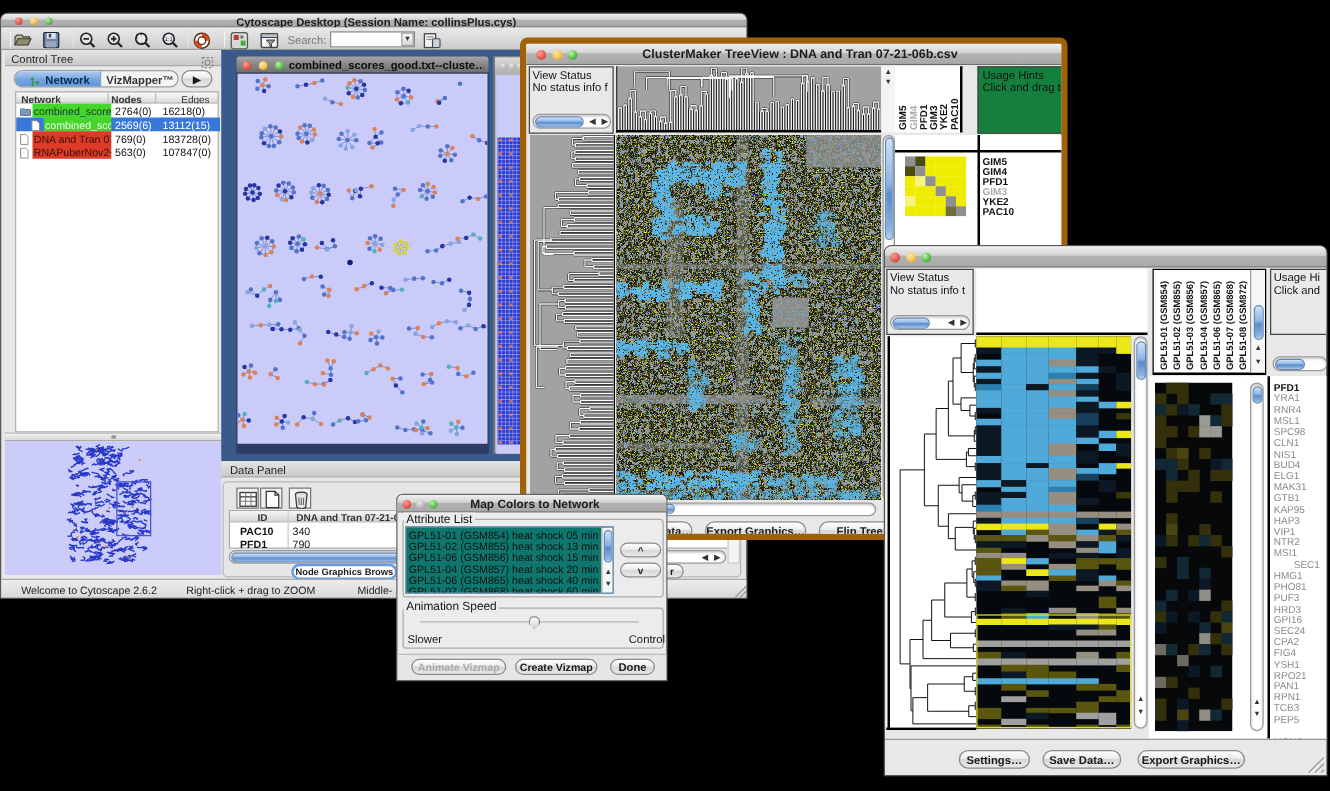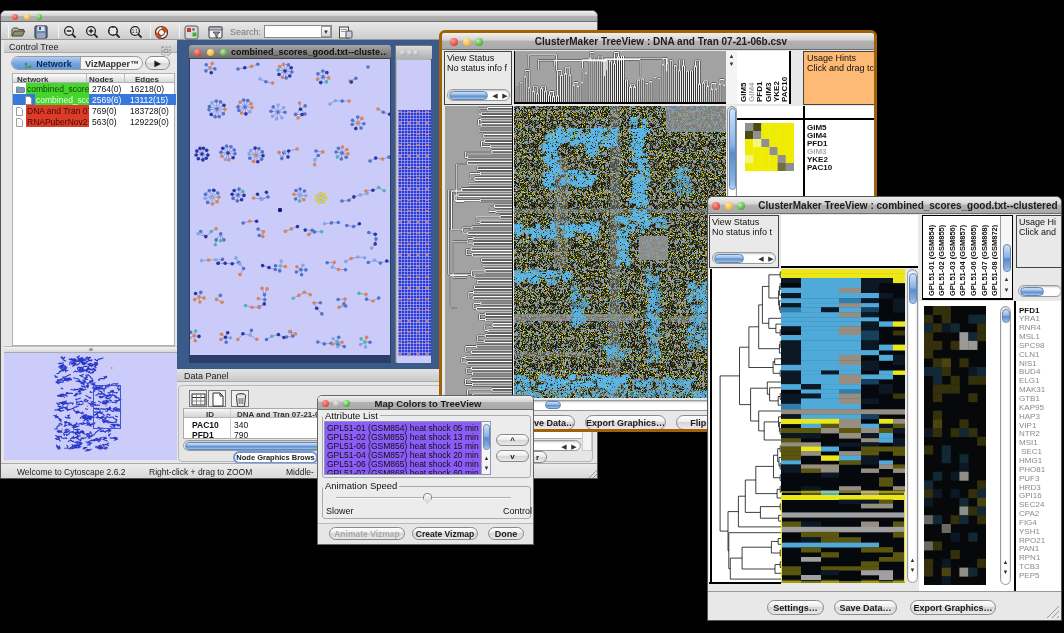--- a/index.html
+++ b/index.html
@@ -14,20 +14,21 @@
 .aqx{position:absolute;background:#fff;border:1px solid #9a9a9a;border-radius:7px;box-shadow:inset 0 1px 2px rgba(0,0,0,.25)}
 .aqt{position:absolute;border-radius:5px;background:linear-gradient(#cfe2f7,#8cb4e4 45%,#5d8cc9 55%,#8ab2e2 90%,#b8d2ee);border:1px solid #6288b8}
 .mbtn{position:absolute;background:linear-gradient(#ffffff,#ececec 45%,#d6d6d6 50%,#e9e9e9);border:1px solid #8a8a8a;border-radius:9px;font-weight:bold;color:#1a1a1a;text-align:center;white-space:nowrap;overflow:hidden}
 .sarw{position:absolute;color:#333;font-size:7px;line-height:7px;text-align:center}
 </style></head><body>
 <div class="abs" style="left:0;top:10px;width:598px;height:469px;background:#e6e6e6;border:1px solid #555;border-radius:6px 6px 0 0;overflow:hidden">
     <div class="abs win-title" style="left:0;top:0;width:598px;height:11px"></div>
     <div class="tl r" style="left:10.5px;top:2.5px;width:6px;height:6px"></div>
     <div class="tl y" style="left:22.5px;top:2.5px;width:6px;height:6px"></div>
     <div class="tl g" style="left:34.5px;top:2.5px;width:6px;height:6px"></div>
+    <div class="abs itxt" style="left:100px;top:1.5px;width:400px;font-size:9px">Cytoscape Desktop (Session Name: collinsPlus.cys)</div>
     <div class="abs" style="left:0;top:11px;width:598px;height:18px;background:linear-gradient(#e9e9e9,#cdcdcd);border-bottom:1px solid #9a9a9a"></div>
     <div class="abs" style="left:10px;top:13.5px;width:15px;height:14px"><svg width="15" height="14" viewBox="0 0 15 14">
         <path d="M1 11 V4.5 L2.6 3 h4 l1 1.5 h5 V6" fill="#b9b9a0" stroke="#3a3a2a" stroke-width="0.9"></path>
         <path d="M1 11 L3.4 6 h10.4 L11.4 11 Z" fill="#8e8e6d" stroke="#3a3a2a" stroke-width="0.9"></path>
       </svg></div>
     <div class="abs" style="left:33px;top:13.5px;width:14px;height:14px"><svg width="14" height="14" viewBox="0 0 14 14">
         <rect x="1" y="1" width="12" height="12" rx="1" fill="#7286aa" stroke="#1d2636" stroke-width="1"></rect>
         <rect x="3.4" y="1.4" width="7.2" height="4.6" fill="#dfe4ec"></rect>
         <rect x="3" y="8" width="8" height="5" fill="#9aa7bd"></rect>
         <rect x="5" y="2" width="2" height="3" fill="#44506a"></rect>
@@ -98,21 +99,21 @@
             <circle cx="6" cy="5" r="1.3" fill="#3a9a3a"></circle>
             <path d="M2 2 L2 8 M2 5 L6 5" stroke="#3a9a3a" stroke-width="0.8" fill="none"></path>
           </svg></div>
         <div class="abs itxt" style="left:20px;top:1.5px;width:44px;font-size:9px;color:#0d2a50">Network</div>
         <div class="abs itxt" style="left:69px;top:1.5px;width:62px;font-size:9px;color:#333">VizMapper™</div>
       </div>
       <div class="mbtn" style="left:141px;top:16px;width:25px;height:14px;font-size:8px;line-height:13px">▶</div>
       <div class="abs" style="left:8px;top:33px;width:163px;height:10px;background:linear-gradient(#fcfcfc,#d8d8d8);border:1px solid #b0b0b0">
         <div class="abs" style="left:4px;top:0.5px;font-size:8px;font-weight:bold;color:#333">Network</div>
         <div class="abs" style="left:76px;top:0.5px;font-size:8px;font-weight:bold;color:#333">Nodes</div>
-        <div class="abs" style="left:122px;top:0.5px;font-size:8px;font-weight:bold;color:#333">Edges</div>
+        <div class="abs" style="left:132px;top:0.5px;font-size:8px;font-weight:normal;color:#333">Edges</div>
         <div class="abs" style="left:73px;top:0;width:1px;height:10px;background:#bbb"></div>
         <div class="abs" style="left:111px;top:0;width:1px;height:10px;background:#bbb"></div>
       </div>
       <div class="abs" style="left:8px;top:43px;width:163px;height:263px;background:#fff;border:1px solid #b0b0b0;border-top:none;font-size:8.5px">
         <div class="abs" style="left:3px;top:2px;width:9px;height:7px"><svg width="9" height="7">
             <rect x="0" y="1.5" width="8.5" height="5" rx="0.8" fill="#7d96b2" stroke="#4a6880" stroke-width="0.7"></rect>
             <rect x="0" y="0.5" width="4" height="2" rx="0.8" fill="#7d96b2"></rect>
           </svg></div>
         <div class="abs" style="left:13px;top:0px;width:63px;height:11px;background:#44d62c"></div>
         <div class="abs" style="left:14px;top:1px;width:62px;overflow:hidden;white-space:nowrap;color:#1d3a10;font-size:8.5px">combined_scores_</div>
@@ -132,21 +133,21 @@
         <div class="abs" style="left:13px;top:22px;width:63px;height:11px;background:#de3a28"></div>
         <div class="abs" style="left:14px;top:23px;width:62px;overflow:hidden;white-space:nowrap;color:#3a0f08;font-size:8.5px">DNA and Tran 07</div>
         <div class="abs" style="left:79px;top:23px;color:#111">769(0)</div>
         <div class="abs" style="left:117px;top:23px;color:#111">183728(0)</div>
         <div class="abs" style="left:3px;top:34.5px;width:7px;height:8.5px"><svg width="7" height="9">
             <path d="M0.5 0.5 h4 l2 2 v6 h-6 Z" fill="#fdfdfd" stroke="#888" stroke-width="0.8"></path>
           </svg></div>
         <div class="abs" style="left:13px;top:33px;width:63px;height:11px;background:#de3a28"></div>
         <div class="abs" style="left:14px;top:34px;width:62px;overflow:hidden;white-space:nowrap;color:#3a0f08;font-size:8.5px">RNAPuberNov2+!</div>
         <div class="abs" style="left:79px;top:34px;color:#111">563(0)</div>
-        <div class="abs" style="left:117px;top:34px;color:#111">129229(0)</div>
+        <div class="abs" style="left:117px;top:34px;color:#111">107847(0)</div>
       </div>
       <div class="abs" style="left:0;top:306px;width:173px;height:7px;background:linear-gradient(#f2f2f2,#d8d8d8);border-top:1px solid #bbb;border-bottom:1px solid #aaa"></div>
       <div class="abs" style="left:85px;top:308px;width:4px;height:3px;background:#999;border-radius:2px"></div>
     </div>
     <div class="abs" style="left:3px;top:342px;width:173px;height:107px;background:#ccccfa;overflow:hidden">
       <svg class="abs" style="left:0;top:0" width="173" height="107" viewBox="0 0 173 107">
         <path d="M72.1 10.6L69.9 11.2L68.8 11.1L69.5 10.5M89.6 15.5L88.8 16.2L88.5 17.0L86.1 16.1L83.3 16.1L86.3 16.4M83.6 10.8L86.4 12.2L84.3 11.3L86.3 12.6L88.3 14.1L87.5 13.5M56.6 15.6L59.3 14.1L58.4 14.0L55.1 13.8M88.5 6.7L85.1 7.6L82.9 8.8L81.8 10.2L79.2 11.7L79.2 11.9M74.9 8.0L74.2 8.5L71.3 8.7L69.0 9.1M90.5 5.8L91.7 7.0L93.5 7.9L94.0 6.2L96.6 5.9L99.4 4.7M73.7 16.0L73.8 16.3L75.2 17.6L72.4 18.9L71.5 17.9L69.4 19.4M82.6 10.7L81.4 10.5L79.4 10.3L78.2 8.8L79.1 7.4L81.1 5.8M83.9 17.1L82.8 18.1L83.3 16.6L84.3 15.2L86.1 15.2M90.4 13.4L91.5 12.3L93.9 11.4L90.8 13.1M61.4 19.2L62.1 17.5L59.1 16.5L58.3 16.9M90.8 10.3L90.6 9.5L93.9 10.4L92.4 9.1M70.5 7.1L72.4 6.7L75.1 5.6L76.6 6.5L79.3 6.5L76.5 4.9M74.6 7.6L76.8 6.4L78.8 7.7L76.8 7.6L77.4 7.7L74.5 7.9M76.9 8.9L80.0 7.3L83.5 8.6L83.8 8.7M74.9 18.6L77.5 18.9L80.7 17.4L78.8 16.1M58.7 12.4L58.6 12.9L55.5 13.2L54.6 14.5M63.6 17.3L64.1 17.3L62.3 17.8L59.4 16.2L58.7 16.5L55.8 14.9M82.8 6.3L81.8 6.2L82.1 4.5L84.0 3.9M84.0 5.1L84.6 6.8L88.0 8.0L85.2 7.4L83.4 8.4M62.1 8.3L59.0 6.8L60.0 5.4L57.2 3.7M78.2 8.0L75.3 6.3L77.1 6.9L73.7 6.1L74.5 7.7L74.6 7.4M88.3 12.1L89.0 11.2L85.9 10.4L84.5 11.4L87.8 12.4M88.4 19.0L91.6 17.5L90.4 16.7L91.1 16.6L90.0 17.8M69.8 8.1L68.4 8.0L71.3 7.9L70.5 7.3L67.5 5.8M66.7 5.4L68.2 6.0L65.7 6.4L64.6 6.2M77.4 16.4L79.1 15.4L79.4 14.8L76.0 15.0L75.8 16.3L74.6 17.5M74.0 6.5L70.5 7.9L68.5 7.0L71.9 6.3L69.0 5.7L70.4 5.8M84.2 11.1L83.4 11.4L86.0 11.4L85.0 13.0L82.9 14.4M76.0 17.0L76.5 15.3L77.8 13.6L77.6 14.9M80.1 18.6L78.5 17.4L78.1 18.0L76.2 17.4M82.7 10.2L79.5 9.4L78.4 9.7L78.7 11.3L80.5 11.1L79.4 12.0M60.0 11.3L57.9 12.0L57.4 13.2L60.8 14.7L62.4 14.7L59.3 15.8M69.7 12.0L71.3 10.9L68.5 9.7L69.1 11.1L67.5 10.2L67.2 10.3M83.2 5.2L83.4 5.8L86.8 4.6L83.7 5.9L84.2 4.8L86.5 4.1M59.8 9.5L56.8 10.6L55.1 10.5L56.4 9.8M86.0 18.2L83.9 18.8L84.1 19.1L86.5 20.1L89.5 18.9L88.6 20.5M69.7 9.3L71.4 10.5L72.6 10.9L72.7 10.9L71.0 10.4M83.6 17.7L80.2 16.7L77.1 16.8L75.8 18.0L73.7 16.3L73.5 15.0M66.5 8.4L67.7 8.1L66.1 9.6L65.0 9.8M60.9 15.2L62.6 14.2L59.5 12.5L61.8 13.2M68.2 13.4L71.1 11.9L70.4 11.7L68.2 10.8L65.8 11.0L65.2 11.7M62.1 14.6L62.2 16.0L59.0 17.6L57.7 17.5L56.2 18.5L56.4 19.4M58.8 18.2L60.1 17.2L58.4 17.1L55.4 18.7L54.7 20.2L52.5 20.8M84.6 14.7L84.5 14.0L81.6 13.2L79.4 13.5L82.8 13.3M77.5 8.6L74.1 7.3L74.6 6.3L75.4 5.8L73.8 7.5L71.6 8.8M74.5 14.9L77.0 14.7L74.8 14.0L73.3 14.8M84.9 12.6L88.2 12.6L90.8 11.1L91.0 11.8L93.2 10.3M82.9 17.6L79.9 17.5L80.5 17.7L78.1 18.2L79.5 18.3M89.8 13.7L91.2 13.4L91.8 14.7L92.3 13.9M75.6 9.1L75.7 8.9L75.8 9.9L74.9 10.8L72.5 12.5M80.7 9.8L77.8 10.8L80.8 10.0L78.0 10.2L76.6 8.7M69.6 12.1L69.0 11.9L71.2 11.8L67.9 10.7L70.3 12.1M76.2 6.2L78.8 5.5L78.7 4.7L75.5 5.5L73.2 4.1L76.0 2.7M83.1 17.2L84.0 16.4L81.9 17.1L83.1 16.0L83.6 14.9M90.7 15.0L89.0 15.7L87.3 17.4L88.8 16.3L85.5 16.6M60.0 12.5L57.2 12.9L56.5 14.3L55.3 13.3L57.4 12.4L57.8 12.9M59.0 5.0L58.7 4.5L56.8 4.4L59.5 5.9L60.4 5.0L61.0 3.8M57.3 16.9L58.1 16.6L60.5 14.9L61.0 16.0L57.6 16.7M89.6 27.1L87.2 27.8L88.4 28.1L88.3 27.8L86.9 28.3M62.0 26.4L58.9 27.8L56.3 28.0L54.9 26.8L53.2 26.7M86.6 24.8L88.8 26.2L87.3 25.2L86.3 23.6L84.6 22.3L81.5 22.0M53.4 26.4L54.5 27.2L56.7 26.5L59.0 25.9L56.3 26.1L58.2 26.6M83.8 24.5L81.9 23.0L84.1 22.0L84.5 21.3M74.5 27.9L77.0 28.8L75.4 27.4L74.6 26.0L72.3 25.5L69.2 24.7M100.4 25.2L100.9 25.0L102.2 24.5L99.5 23.5M61.5 27.7L61.3 27.5L64.4 27.9L65.0 27.0L64.8 26.2L62.0 26.5M61.5 24.8L61.0 25.6L60.0 26.0L61.1 24.8M102.4 24.4L102.5 23.6L102.5 23.4L100.6 24.3L100.0 23.6M76.7 29.0L75.8 28.0L78.2 29.2L77.1 30.4L79.8 31.3M80.2 28.1L79.3 29.3L80.4 30.1L78.4 30.8L78.0 29.4L75.1 28.6M67.1 25.3L64.2 25.1L63.1 25.6L60.6 25.9L63.3 25.3M67.9 27.5L67.3 26.1L66.4 25.8L65.1 25.9M54.6 27.5L54.1 28.0L54.0 27.4L52.3 28.9L55.5 29.6L56.1 28.2M78.3 27.3L81.2 26.9L80.5 28.5L82.7 29.7M59.9 25.4L60.5 24.8L60.9 23.8L59.0 24.4L58.6 24.0M73.5 27.9L75.1 28.9L74.1 28.0L71.5 28.3M87.7 28.7L86.0 29.5L88.6 29.0L85.7 28.3L85.7 29.6L82.7 31.0M65.6 25.2L66.6 25.7L65.9 27.1L64.7 25.8L61.8 26.8L63.6 27.9M101.0 25.1L100.1 25.9L97.2 25.4L94.6 26.6L95.2 28.0M59.0 25.6L59.1 24.1L61.2 23.9L62.2 23.5L64.4 22.2L66.8 21.4M83.9 26.8L80.7 25.4L81.3 25.9L83.3 24.3L80.4 25.1L79.4 24.5M60.0 28.7L57.9 29.3L55.0 29.6L53.2 29.9L54.7 30.5L55.0 31.2M53.1 24.3L51.1 22.9L51.5 24.3L54.0 24.3M79.2 24.1L76.1 22.6L78.3 22.0L79.7 21.2M97.4 35.9L98.2 34.7L97.4 33.6L94.8 35.0M88.5 31.8L89.3 30.9L91.3 32.0L88.6 31.9M88.3 31.5L87.3 30.9L88.7 30.6L90.2 30.2L91.4 29.7L88.9 30.3M103.7 33.0L104.3 32.9L104.3 32.9L104.8 31.8L106.2 31.0L103.1 32.5M58.9 35.5L58.4 35.9L56.8 34.9L59.2 35.7M99.1 33.8L96.0 34.0L94.7 34.3L95.9 33.0M111.3 31.7L112.6 32.3L112.1 32.6L114.9 33.1L114.7 34.6M91.3 35.4L92.6 34.2L92.8 35.0L95.2 33.9L95.4 35.3L92.4 36.7M107.2 32.3L104.1 33.5L103.9 32.7L101.6 34.2M84.8 34.1L82.7 32.9L84.6 32.1L85.1 32.6L83.2 31.1M95.2 35.9L92.7 35.3L92.4 33.9L94.8 34.9L97.8 36.2L100.0 35.6M92.1 35.9L93.3 35.4L95.0 36.1L96.9 35.1M107.1 32.4L108.0 31.2L110.1 30.8L112.1 30.8L114.4 30.9M74.2 36.5L75.4 35.6L78.4 35.0L76.1 36.2L78.4 37.2L80.0 36.1M80.3 32.0L80.8 32.2L79.8 31.7L78.3 30.4L78.1 30.5M79.2 35.7L77.6 37.2L79.4 37.1L82.4 35.9L80.8 36.4M89.3 35.4L89.9 35.3L92.9 35.8L90.2 36.9L90.8 38.1L90.2 38.5M88.8 34.6L88.1 35.1L91.0 33.8L93.2 34.4L92.9 32.9M82.7 32.3L82.3 32.9L83.6 34.0L83.8 35.2M74.8 36.3L72.4 36.6L71.1 37.0L70.1 35.5M66.6 36.2L69.3 37.0L71.4 36.6L71.0 36.9L73.8 35.9M104.2 34.7L104.4 33.3L102.9 33.2L102.1 32.3L101.6 33.6L102.0 34.1M112.9 34.7L114.2 35.7L114.9 37.3L115.2 36.8L116.2 35.5M78.5 36.2L75.5 37.4L76.2 38.2L73.8 38.9M78.2 32.5L77.6 32.9L80.1 34.1L80.1 33.4L82.2 34.5M100.5 34.8L101.8 35.3L100.1 36.1L100.2 36.8L99.7 37.8L100.7 38.4M107.4 43.3L106.7 44.6L103.8 45.8L102.2 45.1L102.0 44.9L102.4 43.5M88.7 39.2L86.4 39.4L86.5 38.1L86.1 39.5M81.4 42.1L83.4 43.4L86.5 44.9L84.8 45.1M60.8 41.7L57.7 41.1L54.7 42.4L53.0 42.8L56.1 43.4L59.0 42.6M70.0 43.2L71.0 42.0L71.3 40.9L73.8 40.1M56.1 41.3L58.8 42.7L60.4 44.3L61.2 44.3M97.6 41.6L100.0 40.4L99.9 41.6L102.0 42.1M58.3 44.0L58.1 43.9L56.4 42.5L58.6 42.6L60.4 43.3M63.4 43.5L61.8 42.3L58.9 41.0L60.7 42.4M101.2 42.4L104.2 43.3L104.5 43.3L102.5 44.5L100.8 44.8M103.5 39.9L105.6 39.8L106.8 38.9L110.0 38.0M98.9 42.9L99.4 43.6L101.6 42.5L104.6 42.4L107.0 41.3M98.9 43.2L96.2 44.7L95.7 44.3L94.7 43.4L96.3 44.9L97.5 44.6M98.7 40.8L96.1 41.0L97.5 39.9L98.2 39.2L95.1 37.7L94.4 36.9M63.6 40.6L63.7 40.9L66.3 40.0L68.8 40.6M96.2 43.6L99.0 44.8L96.9 43.5L95.2 43.1M91.6 42.9L92.1 42.2L93.8 41.6L94.4 40.4L95.3 40.4M74.2 41.0L75.5 40.8L75.8 41.0L77.6 39.9M105.5 39.7L107.7 38.2L108.0 39.3L106.8 38.1L109.7 37.2M112.6 40.7L113.0 39.4L111.3 39.7L108.2 38.8M75.1 39.5L75.2 39.1L74.3 37.8L75.0 38.4L76.6 39.5M104.9 40.9L105.8 42.3L107.6 42.3L109.7 41.5M110.2 43.5L112.4 44.2L112.2 45.0L113.7 44.6L115.1 45.3L115.6 45.1M61.2 41.5L64.0 39.9L63.9 39.5L61.9 39.7M71.8 40.4L73.1 41.6L69.9 42.6L69.8 42.6L72.5 42.7M106.9 43.0L108.1 41.9L111.0 42.5L112.5 43.7M64.2 49.8L62.9 50.7L63.0 50.5L61.0 49.5L60.0 49.4L62.8 50.0M62.7 47.7L59.7 49.1L61.7 50.2L59.7 51.3L59.6 51.1L58.1 50.6M94.3 47.9L96.1 49.1L97.2 49.9L95.6 48.7M58.8 49.7L57.9 49.8L56.4 50.3L58.9 51.0L58.8 52.3L58.5 53.7M102.0 50.1L102.2 48.6L101.5 48.1L103.8 47.7L102.9 49.2L100.9 47.7M103.3 50.6L101.5 51.0L102.2 50.9L99.2 50.6M97.8 50.7L100.4 49.8L98.3 50.1L101.5 49.4M74.5 49.3L77.5 47.9L77.2 48.3L79.5 49.3M101.0 49.5L103.5 49.1L104.8 49.1L104.2 48.4L101.6 47.8M86.8 51.2L89.7 52.3L92.9 52.0L96.1 52.2M54.8 51.0L52.4 50.1L55.2 51.6L53.5 52.2M62.9 50.5L62.7 50.8L60.4 51.0L58.0 50.8L54.9 49.3M107.2 49.5L106.9 48.4L106.3 47.3L107.7 48.1L105.1 47.0M72.6 47.5L72.4 46.0L71.5 46.5L74.1 46.0L76.8 45.0M67.8 50.1L68.7 51.1L69.1 50.2L66.1 49.8L64.8 50.7L63.6 51.2M86.8 48.4L88.0 49.8L87.8 50.5L90.8 49.6L87.9 48.4M99.3 49.3L98.4 49.0L99.6 48.1L98.7 48.4L101.6 47.9L102.7 46.9M72.2 48.3L72.7 48.9L72.7 49.5L72.4 50.2L74.4 48.6M81.0 48.1L82.5 48.5L80.5 47.8L81.6 49.1M90.2 50.7L87.5 50.1L87.7 50.2L88.2 51.0L90.4 52.0L91.7 51.0M83.6 49.8L85.1 50.3L86.9 50.9L86.2 51.6L87.1 53.1L89.1 53.3M79.8 50.4L77.0 51.8L74.1 51.7L76.1 50.8L74.7 51.3L72.1 51.3M112.2 47.8L113.4 48.9L111.6 47.9L114.8 47.4L116.4 46.7L114.3 46.2M56.0 50.2L58.9 48.7L59.4 50.0L62.6 49.4L61.3 50.2M80.8 46.8L81.2 46.3L83.9 47.6L82.8 48.8M112.8 50.0L111.3 49.6L109.7 49.1L110.7 49.0L107.9 49.4M108.6 58.7L108.1 58.0L108.0 58.2L110.4 58.2M94.7 58.9L96.0 58.0L95.7 59.0L98.8 59.2L99.2 59.0M60.1 57.1L57.6 58.1L56.6 58.5L54.1 57.0L51.3 56.8L50.4 57.4M58.6 55.5L59.6 54.1L61.5 54.8L59.9 54.4M90.1 58.8L91.8 59.5L93.2 58.7L94.6 59.9M93.4 56.6L94.2 55.6L92.6 55.3L89.5 55.5M105.2 54.4L104.9 54.4L106.5 54.8L105.7 53.4M75.0 58.4L72.1 58.4L72.9 58.6L73.3 60.0L75.8 59.3M55.0 54.6L56.7 55.5L54.1 56.1L54.8 57.5L57.1 57.6M69.4 54.4L72.3 54.1L72.4 52.8L72.3 53.7L74.8 52.9M111.6 57.7L111.1 57.8L113.6 57.9L115.8 56.6L116.8 55.3M69.8 56.7L69.9 57.2L71.1 58.5L72.0 59.3L72.4 60.2L74.6 59.0M108.7 56.0L111.9 54.4L113.2 55.9L115.6 55.8L113.2 56.5L113.5 55.8M110.0 56.6L113.0 57.2L114.5 57.5L115.0 58.3L117.3 58.3M55.7 56.0L58.2 54.7L56.2 55.7L53.2 56.9L56.4 56.6M98.5 56.9L98.8 55.9L101.4 56.2L101.1 56.6L103.4 55.4L106.5 56.0M97.9 55.5L94.8 56.6L94.4 55.4L91.3 56.4M107.1 55.5L104.0 56.7L103.3 58.2L101.3 58.1M81.0 55.7L82.3 56.0L82.5 56.1L83.7 56.4L83.0 55.9M61.9 54.5L61.4 54.6L63.1 54.2L63.3 53.1L62.8 52.8M75.3 58.9L72.8 58.1L75.2 59.2L78.1 60.6L78.4 59.3L79.8 60.5M58.0 56.1L58.0 54.7L56.6 53.5L53.8 53.5M107.5 57.4L104.6 56.7L104.7 55.4L103.3 56.9M111.8 56.8L112.5 56.6L111.8 56.1L111.4 56.5L108.8 57.0M62.9 57.7L65.3 56.6L67.4 56.0L69.4 55.2L70.1 56.7M63.4 56.7L60.8 55.3L62.7 55.6L64.9 56.8M78.7 63.7L78.9 64.1L82.0 65.0L80.8 63.6M92.9 63.8L94.1 63.5L93.4 62.0L93.2 60.5L95.8 59.1M99.6 64.5L102.1 65.9L100.3 67.1L97.9 67.3L100.8 67.5L98.8 68.3M63.9 65.0L66.5 65.2L64.1 65.2L66.2 64.5M90.9 63.0L90.7 61.6L92.5 61.3L92.3 60.2M87.4 65.7L86.5 66.5L83.9 65.6L82.5 65.9L79.8 67.4L80.2 68.4M76.1 65.9L76.6 64.6L79.2 63.1L81.6 63.2L82.2 61.7L79.2 62.4M98.1 65.8L100.1 66.9L102.3 68.3L105.0 68.2L102.8 67.6L102.3 67.0M54.4 63.6L51.7 63.3L49.6 62.6L51.7 62.8L53.1 61.6M80.4 64.2L82.3 64.0L80.5 65.5L77.8 65.0M63.8 65.1L60.8 64.1L63.1 65.1L64.7 63.5L65.3 62.2L63.3 62.5M87.2 65.7L84.0 64.4L81.9 65.8L84.6 65.7L82.2 66.7L85.3 68.2M112.4 63.4L111.0 62.9L113.3 63.7L113.4 63.2M81.5 63.3L80.1 62.7L77.7 63.1L79.5 62.7M85.6 63.7L87.4 65.2L88.9 63.8L89.6 63.2L88.9 64.1L90.2 65.1M87.8 62.9L87.7 63.2L85.3 64.4L88.0 63.9M82.5 62.4L85.3 63.5L87.1 63.9L87.9 63.9L90.5 64.0M106.2 64.2L109.1 64.0L110.1 65.5L112.8 66.7L111.8 68.2L113.0 67.5M86.2 63.8L84.2 63.0L86.4 63.2L83.3 64.6L85.6 64.8L85.9 64.4M100.5 62.4L98.5 60.9L95.9 59.7L93.1 60.0M100.6 62.5L99.3 63.2L96.1 64.7L93.6 63.9L93.9 64.9L91.6 64.3M107.2 64.2L105.6 64.7L103.1 63.7L101.1 64.4M57.2 65.9L57.2 66.1L55.5 67.0L55.4 67.1L57.5 68.6L56.7 67.3M105.4 63.0L105.9 61.8L103.8 61.1L103.3 62.0L102.2 61.7M56.0 65.4L54.9 65.7L53.4 64.1L51.2 64.7L52.6 64.0L50.2 62.5M96.0 64.7L97.8 65.4L97.6 64.0L96.4 65.5L99.4 64.3M93.7 73.9L96.5 75.3L95.9 75.3L99.0 75.1M85.8 70.2L84.0 71.0L86.7 72.4L83.9 71.7L83.0 71.6M54.3 71.6L56.9 70.3L56.8 70.9L58.4 72.2M71.4 73.4L71.5 72.6L70.0 74.0L72.0 74.3L69.0 74.6M105.7 69.1L108.8 69.5L110.6 69.8L112.7 69.1L110.6 69.1M83.9 69.7L85.6 70.2L83.0 69.8L82.6 70.3L79.5 70.5L80.2 70.8M105.8 72.9L107.3 74.0L110.2 74.2L109.3 73.5M111.8 70.9L114.4 72.5L115.1 72.2L113.1 71.0M56.1 72.6L53.9 72.9L52.9 74.0L53.0 75.3L53.2 75.8L50.1 76.0M75.0 71.1L76.5 70.5L78.0 71.5L80.8 70.7L78.6 69.4M100.2 69.3L101.5 68.4L99.0 68.5L99.9 69.7L101.8 68.5M67.0 71.7L64.6 72.3L66.5 71.8L64.2 71.1L66.2 69.5M64.2 71.0L67.3 71.0L68.0 72.1L69.6 73.1L70.5 73.3L73.0 74.1M86.2 69.8L84.2 70.9L83.9 69.5L82.6 68.3M79.5 70.2L80.4 69.8L77.5 70.2L76.9 71.2M102.1 69.0L104.7 70.0L105.9 69.1L103.3 67.7M66.4 71.8L69.4 72.8L71.4 72.9L70.1 73.9L67.7 74.3M60.0 69.1L63.1 68.7L61.9 69.4L60.7 70.5L63.4 69.5L60.4 68.9M75.5 72.9L75.0 73.0L73.4 73.6L70.9 72.6L68.6 74.1M113.0 73.2L115.4 72.1L115.4 73.5L115.4 72.1M84.0 71.0L86.5 71.4L86.2 71.8L88.5 71.3L89.3 71.1L87.3 70.9M106.4 71.3L109.5 71.2L112.3 72.6L111.7 72.1L108.7 72.2L111.1 73.7M91.2 69.3L90.2 70.6L87.9 70.8L87.8 71.6L89.5 71.6L90.5 70.4M75.3 71.3L72.2 70.8L71.0 72.2L69.9 72.1L72.1 70.9L72.7 69.4M59.8 73.4L62.2 72.5L60.2 72.2L62.2 71.6M85.4 72.6L86.9 73.0L86.4 72.0L83.2 72.0L85.3 70.7M67.7 78.7L69.3 78.8L67.4 78.8L70.5 80.1L69.8 79.9L70.9 79.4M83.8 81.2L82.7 80.8L84.2 81.6L84.7 80.9L82.7 80.5L84.9 82.0M106.7 80.4L105.4 82.0L105.1 82.7L104.6 81.5L104.6 82.9M106.6 77.4L104.9 78.6L106.5 77.8L107.1 76.9M79.4 79.9L80.4 79.4L78.3 79.8L79.4 80.6L81.3 81.3L84.0 81.5M62.7 78.1L61.9 76.6L63.0 76.1L65.9 77.4M62.0 80.8L62.6 82.4L64.9 81.0L65.9 79.5L66.7 78.9L64.8 78.8M57.3 79.8L56.6 79.0L54.6 77.7L55.3 79.1L53.6 79.3M71.2 79.9L70.7 79.5L73.0 80.2L71.0 80.1L73.2 79.5L72.7 79.0M70.0 78.1L67.1 79.2L65.3 79.0L62.3 77.5L60.5 76.9M105.2 77.6L104.9 78.8L105.9 77.8L104.5 77.4L102.6 78.3L101.0 78.2M56.3 77.9L53.6 78.0L55.7 78.7L53.5 78.5L53.8 78.9M100.6 78.9L102.0 79.3L98.8 78.1L95.9 78.7L99.1 77.5M91.0 80.7L91.7 79.5L93.6 78.2L94.0 77.4L96.8 76.6L97.7 76.8M75.8 76.6L73.2 76.1L73.6 77.3L70.5 76.3L69.1 75.8M80.0 79.1L79.8 78.6L78.2 77.7L76.6 78.4L75.2 79.8L74.9 79.5M71.8 80.9L71.7 81.4L73.8 80.9L76.4 80.2M62.0 77.4L62.0 78.4L61.4 79.4L61.0 78.7L62.6 79.7L64.9 78.3M90.5 80.7L90.0 82.0L87.7 82.0L86.7 83.2L87.4 83.8L88.6 82.4M64.9 78.4L62.7 79.4L60.7 79.1L59.6 80.7L60.3 82.3L61.1 81.4M73.8 80.9L76.6 79.7L78.0 78.9L76.0 78.3M102.3 78.1L105.3 76.7L104.8 76.3L107.9 75.3M73.0 77.9L75.5 79.4L75.9 79.1L73.0 79.6L71.5 79.0L74.1 79.0M56.5 78.7L57.9 79.1L57.4 79.3L57.2 77.8L55.7 78.4L55.0 79.9M98.8 77.9L100.0 77.2L98.6 78.2L97.3 78.4M87.1 78.7L85.9 79.1L87.5 80.2L84.8 81.1L85.7 82.5L85.1 83.3M81.6 88.7L84.7 89.6L86.1 90.0L86.8 89.7M66.0 86.3L67.7 84.9L69.8 85.3L72.4 84.1L73.7 82.6L76.7 83.0M55.7 87.6L56.6 88.3L55.2 86.8L55.1 86.0L53.9 84.4L56.1 85.2M110.2 85.5L112.9 86.2L110.1 87.6L112.3 86.4L109.4 84.9M93.4 85.1L90.6 86.5L92.3 86.9L90.2 88.0L87.2 86.7M55.7 86.1L52.7 86.5L51.6 85.6L53.9 84.5M74.0 85.2L74.2 83.8L73.4 83.7L70.2 85.3M98.6 84.5L97.1 84.6L95.0 86.1L96.7 86.9L94.8 88.2M103.6 88.3L101.5 87.2L98.9 86.3L101.3 85.0L99.1 84.0M112.6 85.1L111.1 84.3L108.4 85.1L105.5 84.9M95.7 88.9L94.1 88.0L93.2 87.5L95.5 86.1L93.9 86.1L93.2 87.5M100.1 85.7L101.7 84.2L101.6 84.9L100.0 85.5L103.0 85.5M77.2 86.5L74.9 86.8L74.8 86.3L72.9 85.2L71.3 84.6M86.2 88.3L84.8 88.7L84.0 89.8L86.7 89.7L88.2 90.3M71.3 85.1L68.9 84.3L69.5 83.4L70.0 84.8L70.8 84.9M66.7 86.9L68.1 88.3L70.0 88.3L68.8 88.6L67.4 87.3M83.8 84.7L85.7 85.3L85.9 83.9L82.8 83.2L83.7 81.7L85.1 82.1M67.5 87.0L65.3 87.9L63.9 88.6L66.8 87.5M111.1 85.3L110.1 85.4L113.2 86.0L113.0 84.4M77.4 85.2L77.5 85.2L76.8 86.1L76.8 87.4L76.1 87.8L77.6 86.3M73.2 88.4L71.1 89.2L73.6 90.3L76.2 88.9L78.0 90.4M73.2 88.5L76.1 89.7L76.2 89.9L75.6 89.9L77.4 90.4L74.7 91.2M80.6 84.4L81.6 84.8L79.7 85.1L77.3 84.7L80.0 86.0L78.6 85.2M60.5 85.2L57.6 85.0L57.4 84.3L57.2 83.3L54.2 83.6L51.2 82.6M85.3 87.8L88.0 87.6L90.7 86.6L93.6 85.7M61.8 85.1L59.0 85.5L60.3 85.3L62.5 84.9L63.0 85.9M98.8 93.3L97.3 93.2L98.9 91.8L99.9 91.1M77.4 94.1L74.8 93.2L75.0 93.9L73.9 92.8L70.8 94.0M77.7 91.5L75.1 91.9L76.8 91.6L75.8 92.0L73.9 92.2M64.0 95.6L65.2 95.7L67.7 95.6L69.8 95.2L68.0 93.9L65.6 95.0M96.1 96.4L96.6 96.0L95.0 95.3L93.2 94.5L95.1 94.1M101.4 95.5L100.3 94.8L101.3 95.4L102.1 94.1L104.1 95.4M60.4 95.3L63.5 95.0L63.9 93.4L62.4 92.2M81.8 96.0L79.3 95.8L80.2 94.4L83.3 94.7L81.7 94.6M87.6 95.9L84.8 97.4L82.1 97.7L83.6 96.3L86.4 97.3M94.2 94.4L97.3 94.0L98.4 95.2L95.7 93.8L96.2 92.2L94.2 93.2M55.3 95.0L55.5 93.7L55.9 94.7L52.9 93.5L52.7 92.5L54.1 93.7M97.5 94.5L94.8 95.5L97.6 95.0L96.0 94.7L97.4 95.2L97.3 93.9M54.9 95.0L52.9 94.0L53.8 94.9L54.1 94.6L54.0 95.9L56.2 95.8M73.6 92.3L71.9 93.2L70.1 92.9L71.1 94.0M96.4 95.7L96.2 95.5L93.5 94.9L93.4 95.0L92.8 93.5L90.8 94.3M97.4 96.3L98.0 95.4L98.7 93.9L95.7 94.3M71.6 94.2L73.7 92.7L74.3 92.0L71.9 93.1M101.8 96.1L102.1 95.0L101.8 96.2L99.9 95.3L97.0 95.0L99.4 94.9M86.3 92.2L85.4 91.6L83.1 92.3L85.4 91.5L86.8 90.5M69.1 92.9L68.5 92.0L70.5 92.4L73.4 91.5L75.5 92.7L75.6 92.4M96.1 95.6L95.3 94.0L97.0 94.1L98.7 92.9L97.5 94.1M95.8 94.0L95.1 94.8L95.7 95.7L97.2 95.2M95.0 96.3L97.4 95.3L96.8 95.5L97.4 94.7L96.5 93.5M67.7 93.2L69.3 93.1L71.7 93.9L72.1 92.4L73.2 93.4L71.9 92.8M72.5 94.2L69.9 94.5L72.8 94.9L75.0 94.4L75.5 94.0M105.0 92.8L102.1 91.4L105.0 89.9L102.0 91.4L99.1 92.3L100.5 93.8" stroke="#2030c4" stroke-width="1.1" fill="none" opacity="0.95"></path>
         <circle cx="75.5" cy="81.6" r="0.9" fill="#e08848"></circle>
         <circle cx="80.4" cy="84.3" r="0.9" fill="#e08848"></circle>
         <circle cx="58.2" cy="76.5" r="0.9" fill="#e08848"></circle>
@@ -577,21 +578,21 @@
     <div class="abs" style="left:232px;top:440px;width:85px;height:13px;background:#fff;border:2px solid #6a9ae6;border-radius:7px;font-size:8px;font-weight:bold;color:#222;text-align:center;line-height:10px;overflow:hidden;font-size:7.5px">Node Graphics Brows</div>
     <div class="mbtn" style="left:527px;top:440px;width:19px;height:12px;font-size:8px;line-height:11px">r</div>
     <div class="abs" style="left:0;top:452px;width:598px;height:17px;background:linear-gradient(#ececec,#d6d6d6);border-top:1px solid #aaa"></div>
     <div class="abs" style="left:16px;top:456px;font-size:8.5px;color:#222">Welcome to Cytoscape 2.6.2</div>
     <div class="abs" style="left:148px;top:456px;font-size:8.5px;color:#222">Right-click + drag  to  ZOOM</div>
     <div class="abs" style="left:285px;top:456px;font-size:8.5px;color:#222">Middle-</div>
     <div class="abs" style="left:585px;top:456px;width:12px;height:12px"><svg width="12" height="12">
         <path d="M11 1 L1 11 M11 5 L5 11 M11 9 L9 11" stroke="#999" stroke-width="1"></path>
       </svg></div>
   </div>
-<div class="abs" style="left:439px;top:30px;width:438px;height:402px;background:#e8e8e8;border:3px solid #a16207;border-radius:6px 6px 0 0;overflow:hidden">
+<div class="abs" style="left:416px;top:30px;width:438px;height:402px;background:#e8e8e8;border:5px solid #a16207;border-radius:6px 6px 0 0;overflow:hidden">
     <div class="abs win-title" style="left:0;top:0;width:438px;height:17px"></div>
     <div class="tl r" style="left:8px;top:5px;width:8px;height:8px"></div>
     <div class="tl y" style="left:20.5px;top:5px;width:8px;height:8px"></div>
     <div class="tl g" style="left:33px;top:5px;width:8px;height:8px"></div>
     <div class="abs itxt" style="left:69px;top:3px;width:300px;font-size:10px">ClusterMaker TreeView : DNA and Tran 07-21-06b.csv</div>
     <div class="abs" style="left:2px;top:18px;width:68px;height:54px;background:#e9e9e9;border:1px solid #444">
       <div class="abs" style="left:2px;top:1px;font-size:9px;color:#111">View Status</div>
       <div class="abs" style="left:2px;top:11px;font-size:9px;color:#111;white-space:nowrap">No status info f</div>
       <div class="aqx" style="left:2px;top:37px;width:63px;height:12px"></div>
       <div class="aqt" style="left:3.5px;top:38.5px;width:39px;height:9px"></div>
@@ -608,21 +609,21 @@
       <div class="sarw" style="left:0px;top:10px;width:11px;font-size:6px">▼</div>
     </div>
     <div class="abs" style="left:295px;top:18px;width:54px;height:53px;background:#fff;border-right:2px solid #000"><svg width="54" height="53">
         <text x="9.0" y="51" transform="rotate(-90 9.0 51)" font-size="8" font-weight="bold" fill="#111" font-family="Liberation Sans">GIM5</text>
         <text x="17.2" y="51" transform="rotate(-90 17.2 51)" font-size="8" font-weight="bold" fill="#aaa" font-family="Liberation Sans">GIM4</text>
         <text x="25.4" y="51" transform="rotate(-90 25.4 51)" font-size="8" font-weight="bold" fill="#111" font-family="Liberation Sans">PFD1</text>
         <text x="33.599999999999994" y="51" transform="rotate(-90 33.599999999999994 51)" font-size="8" font-weight="bold" fill="#111" font-family="Liberation Sans">GIM3</text>
         <text x="41.8" y="51" transform="rotate(-90 41.8 51)" font-size="8" font-weight="bold" fill="#111" font-family="Liberation Sans">YKE2</text>
         <text x="50.0" y="51" transform="rotate(-90 50.0 51)" font-size="8" font-weight="bold" fill="#111" font-family="Liberation Sans">PAC10</text>
       </svg></div>
-    <div class="abs" style="left:361px;top:18px;width:77px;height:54px;background:#fdba74;border:1px solid #444;border-right:none">
+    <div class="abs" style="left:361px;top:18px;width:77px;height:54px;background:#15803d;border:1px solid #444;border-right:none">
       <div class="abs" style="left:3px;top:1px;font-size:9px;color:#111">Usage Hints</div>
       <div class="abs" style="left:3px;top:11px;font-size:9px;color:#111;white-space:nowrap">Click and drag tc</div>
     </div>
     <div class="aqx" style="left:363px;top:74px;width:73px;height:12px"></div>
     <div class="aqt" style="left:365px;top:75.5px;width:42px;height:9px"></div>
     <div class="sarw" style="left:408px;top:77px;width:10px">◀</div>
     <div class="sarw" style="left:419px;top:77px;width:10px">▶</div>
     <div class="abs" style="left:3px;top:73px;width:68px;height:292px;border-right:1px solid #000"><svg width="67" height="292" viewBox="0 0 67 292">
         <rect width="67" height="292" fill="#a2a2a2"></rect>
         <path d="M67.0 1.4L42.6 1.4M67.0 4.1L42.6 4.1M42.6 1.4L42.6 4.1M67.0 6.8L36.3 6.8M67.0 9.5L36.3 9.5M36.3 6.8L36.3 9.5M67.0 12.2L35.9 12.2M67.0 14.9L35.9 14.9M35.9 12.2L35.9 14.9M67.0 17.6L36.2 17.6M67.0 20.3L36.2 20.3M36.2 17.6L36.2 20.3M67.0 23.0L34.0 23.0M67.0 25.7L34.0 25.7M34.0 23.0L34.0 25.7M67.0 28.4L38.7 28.4M67.0 31.1L38.7 31.1M38.7 28.4L38.7 31.1M67.0 33.8L39.7 33.8M67.0 36.5L39.7 36.5M39.7 33.8L39.7 36.5M67.0 39.2L45.7 39.2M67.0 41.9L45.7 41.9M45.7 39.2L45.7 41.9M67.0 44.6L46.9 44.6M67.0 47.3L46.9 47.3M46.9 44.6L46.9 47.3M67.0 50.0L22.8 50.0M67.0 52.7L22.8 52.7M22.8 50.0L22.8 52.7M67.0 55.4L22.5 55.4M67.0 58.1L22.5 58.1M22.5 55.4L22.5 58.1M67.0 60.8L32.2 60.8M67.0 63.5L32.2 63.5M32.2 60.8L32.2 63.5M67.0 66.2L35.6 66.2M67.0 68.9L35.6 68.9M35.6 66.2L35.6 68.9M67.0 71.6L29.8 71.6M67.0 74.4L29.8 74.4M29.8 71.6L29.8 74.4M67.0 77.1L24.0 77.1M67.0 79.8L24.0 79.8M24.0 77.1L24.0 79.8M67.0 82.5L16.6 82.5M67.0 85.2L16.6 85.2M16.6 82.5L16.6 85.2M67.0 87.9L13.0 87.9M67.0 90.6L13.0 90.6M13.0 87.9L13.0 90.6M67.0 93.3L35.3 93.3M67.0 96.0L35.3 96.0M35.3 93.3L35.3 96.0M67.0 98.7L49.6 98.7M67.0 101.4L49.6 101.4M49.6 98.7L49.6 101.4M67.0 104.1L51.0 104.1M67.0 106.8L51.0 106.8M51.0 104.1L51.0 106.8M67.0 109.5L55.2 109.5M67.0 112.2L55.2 112.2M55.2 109.5L55.2 112.2M67.0 114.9L35.1 114.9M67.0 117.6L35.1 117.6M35.1 114.9L35.1 117.6M67.0 120.3L27.0 120.3M67.0 123.0L27.0 123.0M27.0 120.3L27.0 123.0M67.0 125.7L22.8 125.7M67.0 128.4L22.8 128.4M22.8 125.7L22.8 128.4M67.0 131.1L28.1 131.1M67.0 133.8L28.1 133.8M28.1 131.1L28.1 133.8M67.0 136.5L28.3 136.5M67.0 139.2L28.3 139.2M28.3 136.5L28.3 139.2M67.0 141.9L26.1 141.9M67.0 144.6L26.1 144.6M26.1 141.9L26.1 144.6M67.0 147.4L27.4 147.4M67.0 150.1L27.4 150.1M27.4 147.4L27.4 150.1M67.0 152.8L36.6 152.8M67.0 155.5L36.6 155.5M36.6 152.8L36.6 155.5M67.0 158.2L37.9 158.2M67.0 160.9L37.9 160.9M37.9 158.2L37.9 160.9M67.0 163.6L40.0 163.6M67.0 166.3L40.0 166.3M40.0 163.6L40.0 166.3M67.0 169.0L29.8 169.0M67.0 171.7L29.8 171.7M29.8 169.0L29.8 171.7M67.0 174.4L32.1 174.4M67.0 177.1L32.1 177.1M32.1 174.4L32.1 177.1M67.0 179.8L29.5 179.8M67.0 182.5L29.5 182.5M29.5 179.8L29.5 182.5M67.0 185.2L28.5 185.2M67.0 187.9L28.5 187.9M28.5 185.2L28.5 187.9M67.0 190.6L28.3 190.6M67.0 193.3L28.3 193.3M28.3 190.6L28.3 193.3M67.0 196.0L35.9 196.0M67.0 198.7L35.9 198.7M35.9 196.0L35.9 198.7M67.0 201.4L31.6 201.4M67.0 204.1L31.6 204.1M31.6 201.4L31.6 204.1M67.0 206.8L40.4 206.8M67.0 209.5L40.4 209.5M40.4 206.8L40.4 209.5M67.0 212.2L40.5 212.2M67.0 214.9L40.5 214.9M40.5 212.2L40.5 214.9M67.0 217.6L47.9 217.6M67.0 220.4L47.9 220.4M47.9 217.6L47.9 220.4M67.0 223.1L43.1 223.1M67.0 225.8L43.1 225.8M43.1 223.1L43.1 225.8M67.0 228.5L40.2 228.5M67.0 231.2L40.2 231.2M40.2 228.5L40.2 231.2M67.0 233.9L39.3 233.9M67.0 236.6L39.3 236.6M39.3 233.9L39.3 236.6M67.0 239.3L31.7 239.3M67.0 242.0L31.7 242.0M31.7 239.3L31.7 242.0M67.0 244.7L26.5 244.7M67.0 247.4L26.5 247.4M26.5 244.7L26.5 247.4M67.0 250.1L20.1 250.1M67.0 252.8L20.1 252.8M20.1 250.1L20.1 252.8M67.0 255.5L22.1 255.5M67.0 258.2L22.1 258.2M22.1 255.5L22.1 258.2M67.0 260.9L26.6 260.9M67.0 263.6L26.6 263.6M26.6 260.9L26.6 263.6M67.0 266.3L27.6 266.3M67.0 269.0L27.6 269.0M27.6 266.3L27.6 269.0M67.0 271.7L26.0 271.7M67.0 274.4L26.0 274.4M26.0 271.7L26.0 274.4M67.0 277.1L27.6 277.1M67.0 279.8L27.6 279.8M27.6 277.1L27.6 279.8M67.0 282.5L47.1 282.5M67.0 285.2L47.1 285.2M47.1 282.5L47.1 285.2M67.0 287.9L27.6 287.9M67.0 290.6L27.6 290.6M27.6 287.9L27.6 290.6M42.6 2.7L33.9 2.7M36.3 8.1L33.9 8.1M33.9 2.7L33.9 8.1M35.9 13.5L33.5 13.5M36.2 18.9L33.5 18.9M33.5 13.5L33.5 18.9M39.7 35.1L36.5 35.1M45.7 40.6L36.5 40.6M36.5 35.1L36.5 40.6M46.9 46.0L20.3 46.0M22.8 51.4L20.3 51.4M20.3 46.0L20.3 51.4M35.6 67.6L25.1 67.6M29.8 73.0L25.1 73.0M25.1 67.6L25.1 73.0M13.0 89.2L9.7 89.2M35.3 94.6L9.7 94.6M9.7 89.2L9.7 94.6M49.6 100.0L44.0 100.0M51.0 105.4L44.0 105.4M44.0 100.0L44.0 105.4M55.2 110.9L31.0 110.9M35.1 116.3L31.0 116.3M31.0 110.9L31.0 116.3M27.0 121.7L17.8 121.7M22.8 127.1L17.8 127.1M17.8 121.7L17.8 127.1M28.1 132.5L22.9 132.5M28.3 137.9L22.9 137.9M22.9 132.5L22.9 137.9M26.1 143.3L21.3 143.3M27.4 148.7L21.3 148.7M21.3 143.3L21.3 148.7M40.0 164.9L26.6 164.9M29.8 170.3L26.6 170.3M26.6 164.9L26.6 170.3M28.5 186.6L23.8 186.6M28.3 192.0L23.8 192.0M23.8 186.6L23.8 192.0M35.9 197.4L28.8 197.4M31.6 202.8L28.8 202.8M28.8 197.4L28.8 202.8M40.4 208.2L34.4 208.2M40.5 213.6L34.4 213.6M34.4 208.2L34.4 213.6M47.9 219.0L39.8 219.0M43.1 224.4L39.8 224.4M39.8 219.0L39.8 224.4M40.2 229.8L32.3 229.8M39.3 235.2L32.3 235.2M32.3 229.8L32.3 235.2M31.7 240.6L20.8 240.6M26.5 246.0L20.8 246.0M20.8 240.6L20.8 246.0M20.1 251.4L16.8 251.4M22.1 256.9L16.8 256.9M16.8 251.4L16.8 256.9M26.6 262.3L21.7 262.3M27.6 267.7L21.7 267.7M21.7 262.3L21.7 267.7M26.0 273.1L20.4 273.1M27.6 278.5L20.4 278.5M20.4 273.1L20.4 278.5M47.1 283.9L22.6 283.9M27.6 289.3L22.6 289.3M22.6 283.9L22.6 289.3M11.2 58.0L11.2 95.8M11.2 58.0L34.4 58.0M11.2 95.8L18.9 95.8M3.7 84.0L3.7 168.3M3.7 84.0L17.4 84.0M3.7 168.3L26.2 168.3M5.0 169.6L5.0 202.0M5.0 169.6L22.8 169.6M5.0 202.0L11.5 202.0M6.5 85.3L6.5 123.9M6.5 85.3L20.7 85.3M6.5 123.9L17.9 123.9M8.0 135.2L8.0 171.8M8.0 135.2L22.2 135.2M8.0 171.8L21.4 171.8" stroke="#181818" stroke-width="2.0" fill="none"></path>
@@ -1654,21 +1655,20 @@
     <div class="mbtn" style="left:20px;top:382px;width:56px;height:15px;font-size:9px;line-height:14px">Settings…</div>
     <div class="mbtn" style="left:80px;top:382px;width:53px;height:15px;font-size:9px;line-height:14px;overflow:hidden">Save Data…</div>
     <div class="mbtn" style="left:143px;top:382px;width:81px;height:15px;font-size:9px;line-height:14px">Export Graphics…</div>
     <div class="mbtn" style="left:234px;top:382px;width:80px;height:15px;font-size:9px;line-height:14px;overflow:hidden">Flip Tree No</div>
   </div>
 <div class="abs" style="left:707px;top:196px;width:355px;height:425px;background:#e8e8e8;border:1px solid #555;border-radius:6px 6px 0 0;overflow:hidden">
     <div class="abs win-title" style="left:0;top:0;width:355px;height:17px"></div>
     <div class="tl r" style="left:4px;top:5px;width:8px;height:8px"></div>
     <div class="tl y" style="left:16.5px;top:5px;width:8px;height:8px"></div>
     <div class="tl g" style="left:29px;top:5px;width:8px;height:8px"></div>
-    <div class="abs itxt" style="left:45px;top:3px;width:310px;font-size:10px;overflow:hidden;white-space:nowrap">ClusterMaker TreeView : combined_scores_good.txt--clustered</div>
     <div class="abs" style="left:1px;top:18px;width:70px;height:53px;background:#e9e9e9;border:1px solid #444">
       <div class="abs" style="left:2px;top:1px;font-size:9px;color:#111">View Status</div>
       <div class="abs" style="left:2px;top:11px;font-size:9px;color:#111;white-space:nowrap">No status info t</div>
       <div class="aqx" style="left:2px;top:36px;width:64px;height:12px"></div>
       <div class="aqt" style="left:3.5px;top:37.5px;width:30px;height:9px"></div>
       <div class="sarw" style="left:46px;top:39px;width:10px">◀</div>
       <div class="sarw" style="left:56px;top:39px;width:10px">▶</div>
     </div>
     <div class="abs" style="left:73px;top:18px;width:137px;height:53px;background:#fff;border-bottom:2px solid #000"></div>
     <div class="abs" style="left:214px;top:18px;width:91px;height:85px;background:#fff;border:1.5px solid #000;border-bottom:2.5px solid #000"><svg width="75" height="82">
@@ -2117,21 +2117,21 @@
       <div class="abs" style="left:3px;top:57.6px;font-size:8px;color:#8a8a8a">NIS1</div>
       <div class="abs" style="left:3px;top:66.4px;font-size:8px;color:#8a8a8a">BUD4</div>
       <div class="abs" style="left:3px;top:75.3px;font-size:8px;color:#8a8a8a">ELG1</div>
       <div class="abs" style="left:3px;top:84.1px;font-size:8px;color:#8a8a8a">MAK31</div>
       <div class="abs" style="left:3px;top:93.0px;font-size:8px;color:#8a8a8a">GTB1</div>
       <div class="abs" style="left:3px;top:101.8px;font-size:8px;color:#8a8a8a">KAP95</div>
       <div class="abs" style="left:3px;top:110.7px;font-size:8px;color:#8a8a8a">HAP3</div>
       <div class="abs" style="left:3px;top:119.5px;font-size:8px;color:#8a8a8a">VIP1</div>
       <div class="abs" style="left:3px;top:128.4px;font-size:8px;color:#8a8a8a">NTR2</div>
       <div class="abs" style="left:3px;top:137.2px;font-size:8px;color:#8a8a8a">MSI1</div>
-      <div class="abs" style="left:5px;top:146.1px;font-size:8px;color:#8a8a8a">SEC1</div>
+      <div class="abs" style="left:19px;top:146.1px;font-size:8px;color:#8a8a8a">SEC1</div>
       <div class="abs" style="left:3px;top:154.9px;font-size:8px;color:#8a8a8a">HMG1</div>
       <div class="abs" style="left:3px;top:163.8px;font-size:8px;color:#8a8a8a">PHO81</div>
       <div class="abs" style="left:3px;top:172.7px;font-size:8px;color:#8a8a8a">PUF3</div>
       <div class="abs" style="left:3px;top:181.5px;font-size:8px;color:#8a8a8a">HRD3</div>
       <div class="abs" style="left:3px;top:190.3px;font-size:8px;color:#8a8a8a">GPI16</div>
       <div class="abs" style="left:3px;top:199.2px;font-size:8px;color:#8a8a8a">SEC24</div>
       <div class="abs" style="left:3px;top:208.0px;font-size:8px;color:#8a8a8a">CPA2</div>
       <div class="abs" style="left:3px;top:216.9px;font-size:8px;color:#8a8a8a">FIG4</div>
       <div class="abs" style="left:3px;top:225.8px;font-size:8px;color:#8a8a8a">YSH1</div>
       <div class="abs" style="left:3px;top:234.6px;font-size:8px;color:#8a8a8a">RPO21</div>
@@ -2147,24 +2147,24 @@
     <div class="mbtn" style="left:202px;top:403px;width:86px;height:15px;font-size:9px;line-height:14px">Export Graphics…</div>
     <div class="abs" style="left:338px;top:408px;width:14px;height:14px"><svg width="14" height="14">
         <path d="M13 1 L1 13 M13 6 L6 13 M13 11 L11 13" stroke="#999" stroke-width="1"></path>
       </svg></div>
   </div>
 <div class="abs" style="left:317px;top:395px;width:217px;height:150px;background:#ececec;border:1px solid #666;border-radius:5px 5px 0 0;overflow:hidden">
     <div class="abs win-title" style="left:0;top:0;width:217px;height:14px"></div>
     <div class="tl r" style="left:4px;top:3.5px;width:7px;height:7px"></div>
     <div class="tl n" style="left:14.5px;top:3.5px;width:7px;height:7px"></div>
     <div class="tl g" style="left:25px;top:3.5px;width:7px;height:7px"></div>
-    <div class="abs itxt" style="left:40px;top:1.5px;width:140px;font-size:9.5px">Map Colors to TreeView</div>
+    <div class="abs itxt" style="left:40px;top:1.5px;width:140px;font-size:9.5px">Map Colors to Network</div>
     <div class="abs" style="left:4px;top:19px;width:209px;height:63px;border:1px solid #aaa;border-radius:3px"></div>
     <div class="abs" style="left:5px;top:14px;font-size:9.5px;color:#111;background:#ececec;padding:0 2px">Attribute List</div>
-    <div class="abs" style="left:6px;top:25px;width:167px;height:54px;background:#8b5cf6;border:1px solid #8899bb;overflow:hidden">
+    <div class="abs" style="left:6px;top:25px;width:167px;height:54px;background:#0f766e;border:1px solid #8899bb;overflow:hidden">
       <div class="abs" style="left:2px;top:1px;font-size:8.5px;color:#111;white-space:nowrap">GPL51-01 (GSM854) heat shock 05 min</div>
       <div class="abs" style="left:2px;top:10px;font-size:8.5px;color:#111;white-space:nowrap">GPL51-02 (GSM855) heat shock 13 min</div>
       <div class="abs" style="left:2px;top:19px;font-size:8.5px;color:#111;white-space:nowrap">GPL51-06 (GSM856) heat shock 15 min</div>
       <div class="abs" style="left:2px;top:28px;font-size:8.5px;color:#111;white-space:nowrap">GPL51-04 (GSM857) heat shock 20 min</div>
       <div class="abs" style="left:2px;top:37px;font-size:8.5px;color:#111;white-space:nowrap">GPL51-06 (GSM865) heat shock 40 min</div>
       <div class="abs" style="left:2px;top:46px;font-size:8.5px;color:#111;white-space:nowrap">GPL51-07 (GSM868) heat shock 60 min</div>
       <div class="abs" style="left:156px;top:0;width:10px;height:54px;background:#f6f6f6;border-left:1px solid #aaa">
         <div class="aqt" style="left:1px;top:2px;width:7px;height:26px;border-radius:4px"></div>
         <div class="sarw" style="left:0;top:33px;width:9px;font-size:6px">▲</div>
         <div class="sarw" style="left:0;top:43px;width:9px;font-size:6px">▼</div>

